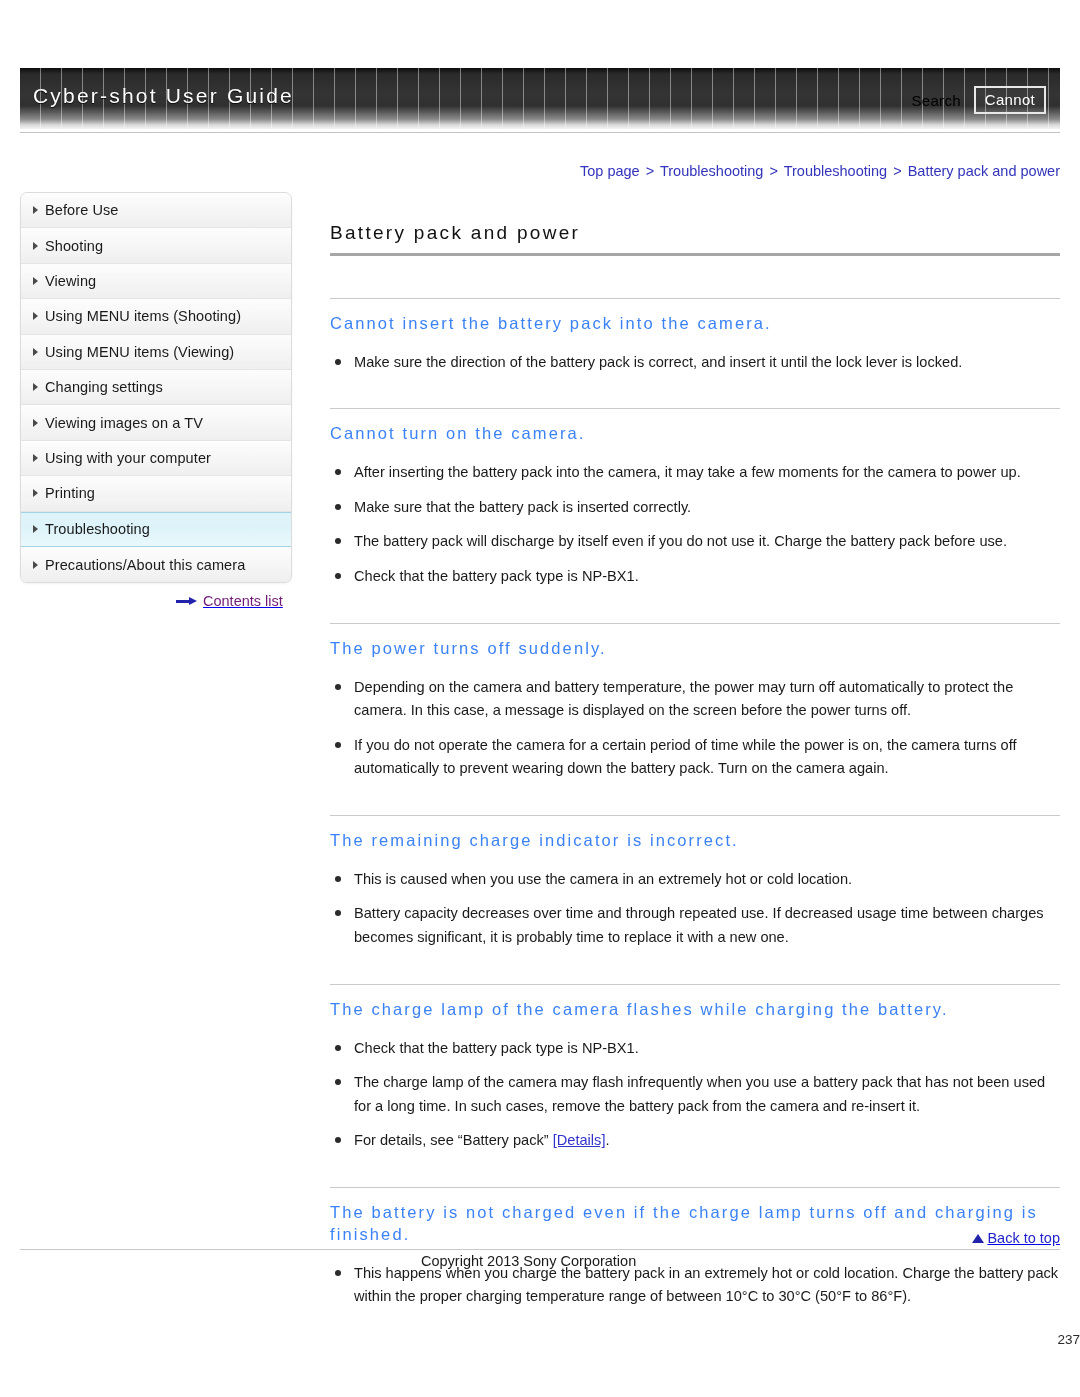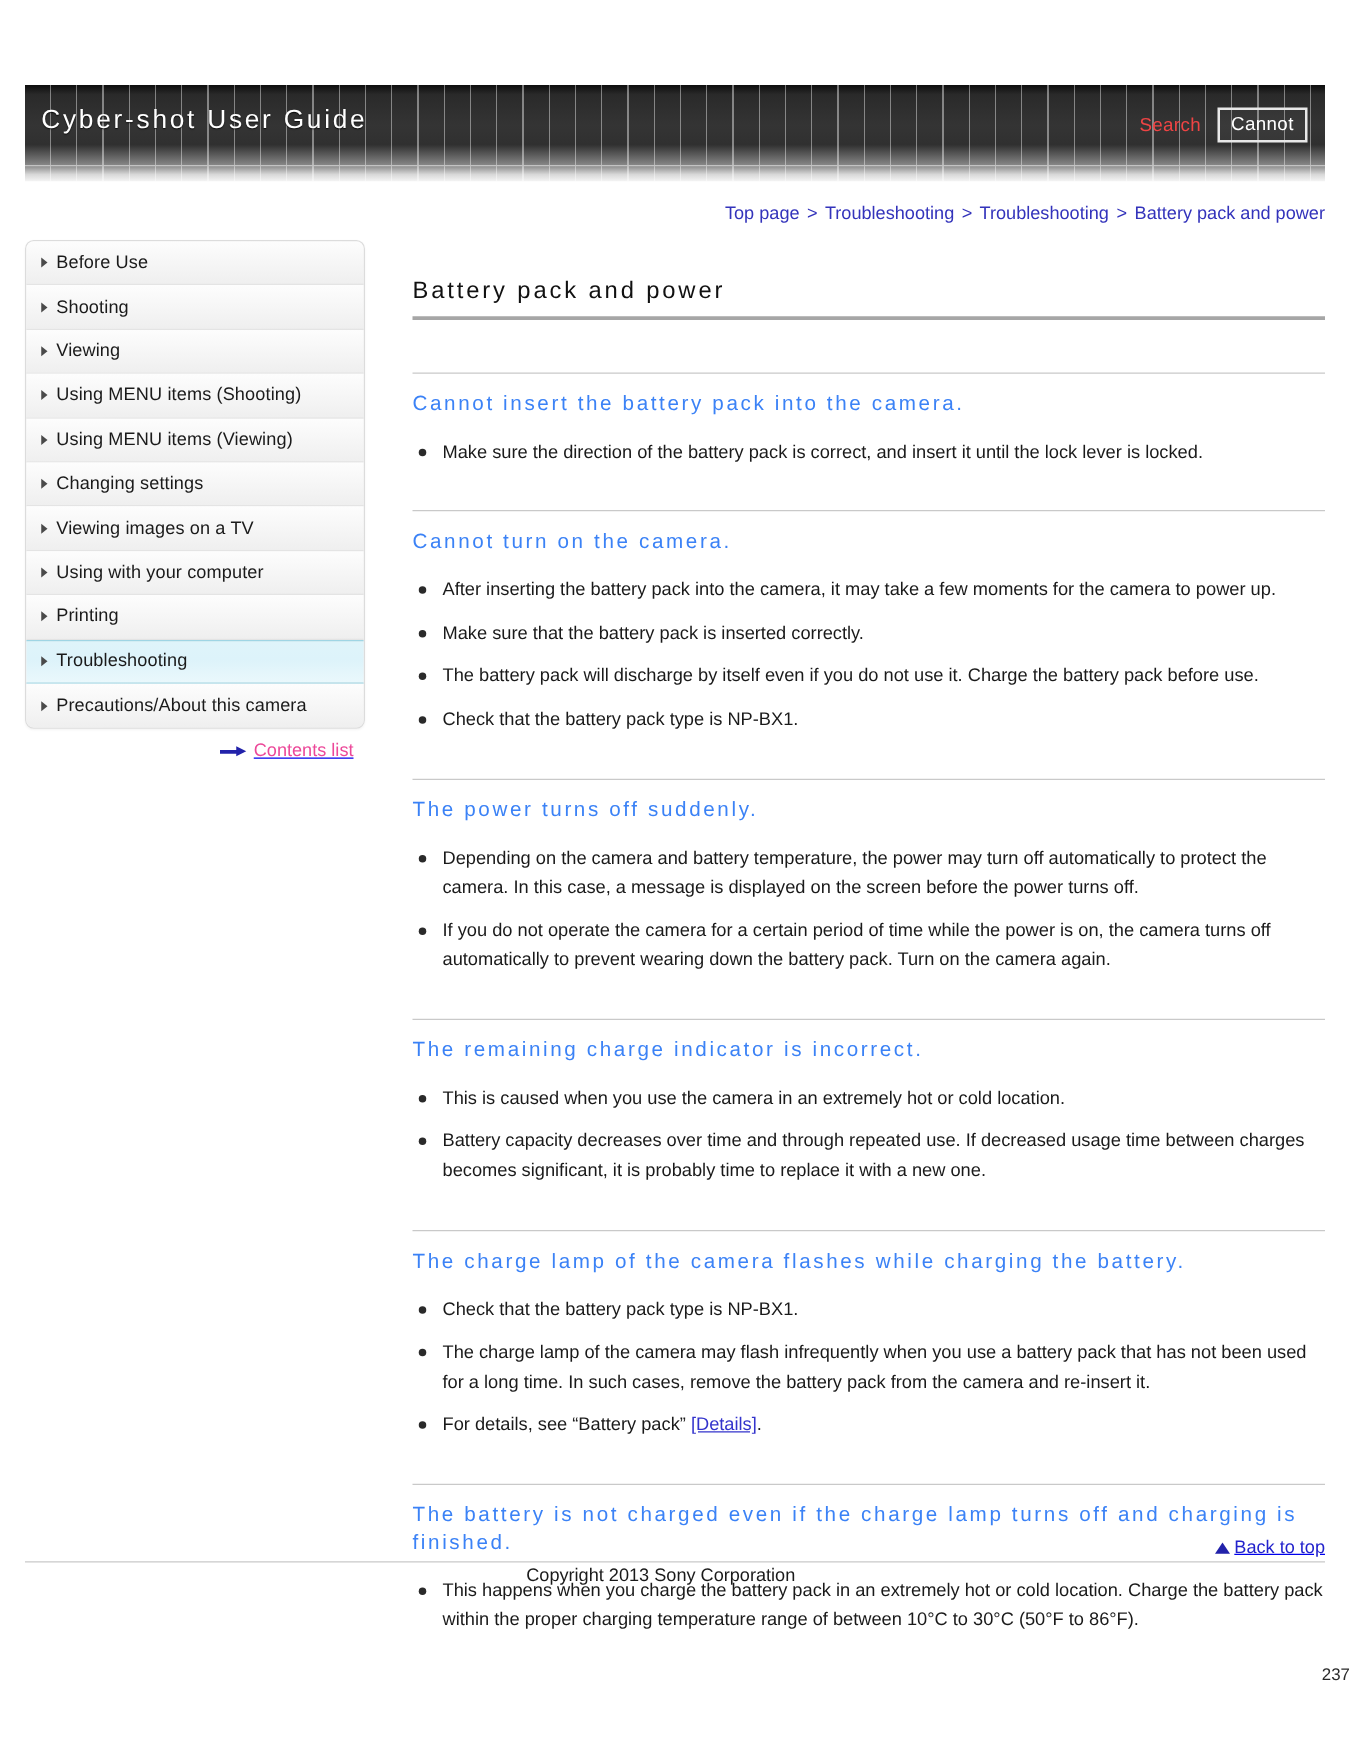--- a/index.html
+++ b/index.html
@@ -15,21 +15,21 @@
     color: #000000;
     overflow: hidden;
   }
 
   
   .header-wrap {
     position: absolute;
     left: 20px;
     top: 68px;
     width: 1040px;
-    height: 77px;
+    height: 61px;
   }
   .header-bar {
     position: absolute;
     inset: 0;
     background:
       linear-gradient(to bottom,
         #0d0d0d 0%,
         #2a2a2a 10%,
         #343434 42%,
         #303030 62%,
@@ -70,21 +70,21 @@
   }
   .header-actions {
     position: absolute;
     right: 14px;
     top: 18px;
     display: flex;
     align-items: center;
     gap: 13px;
   }
   .header-search {
-    color: #ef4444;
+    color: #000000;
     font-size: 15px;
     letter-spacing: 0.3px;
     white-space: nowrap;
   }
   .header-print {
     color: #ffffff;
     font-size: 15px;
     letter-spacing: 0.3px;
     border: 2px solid #e8e8e8;
     padding: 3px 9px 4px 9px;
@@ -175,21 +175,21 @@
   .arrow-right::after {
     content: "";
     position: absolute;
     right: 0; top: 0;
     width: 0; height: 0;
     border-left: 8px solid #2222aa;
     border-top: 4.5px solid transparent;
     border-bottom: 4.5px solid transparent;
   }
   .contents-link .lbl {
-    color: #ec4899;
+    color: #701a75;
     font-size: 14.5px;
   }
 
   
   .main {
     position: absolute;
     left: 330px;
     top: 222px;
     width: 730px;
   }

